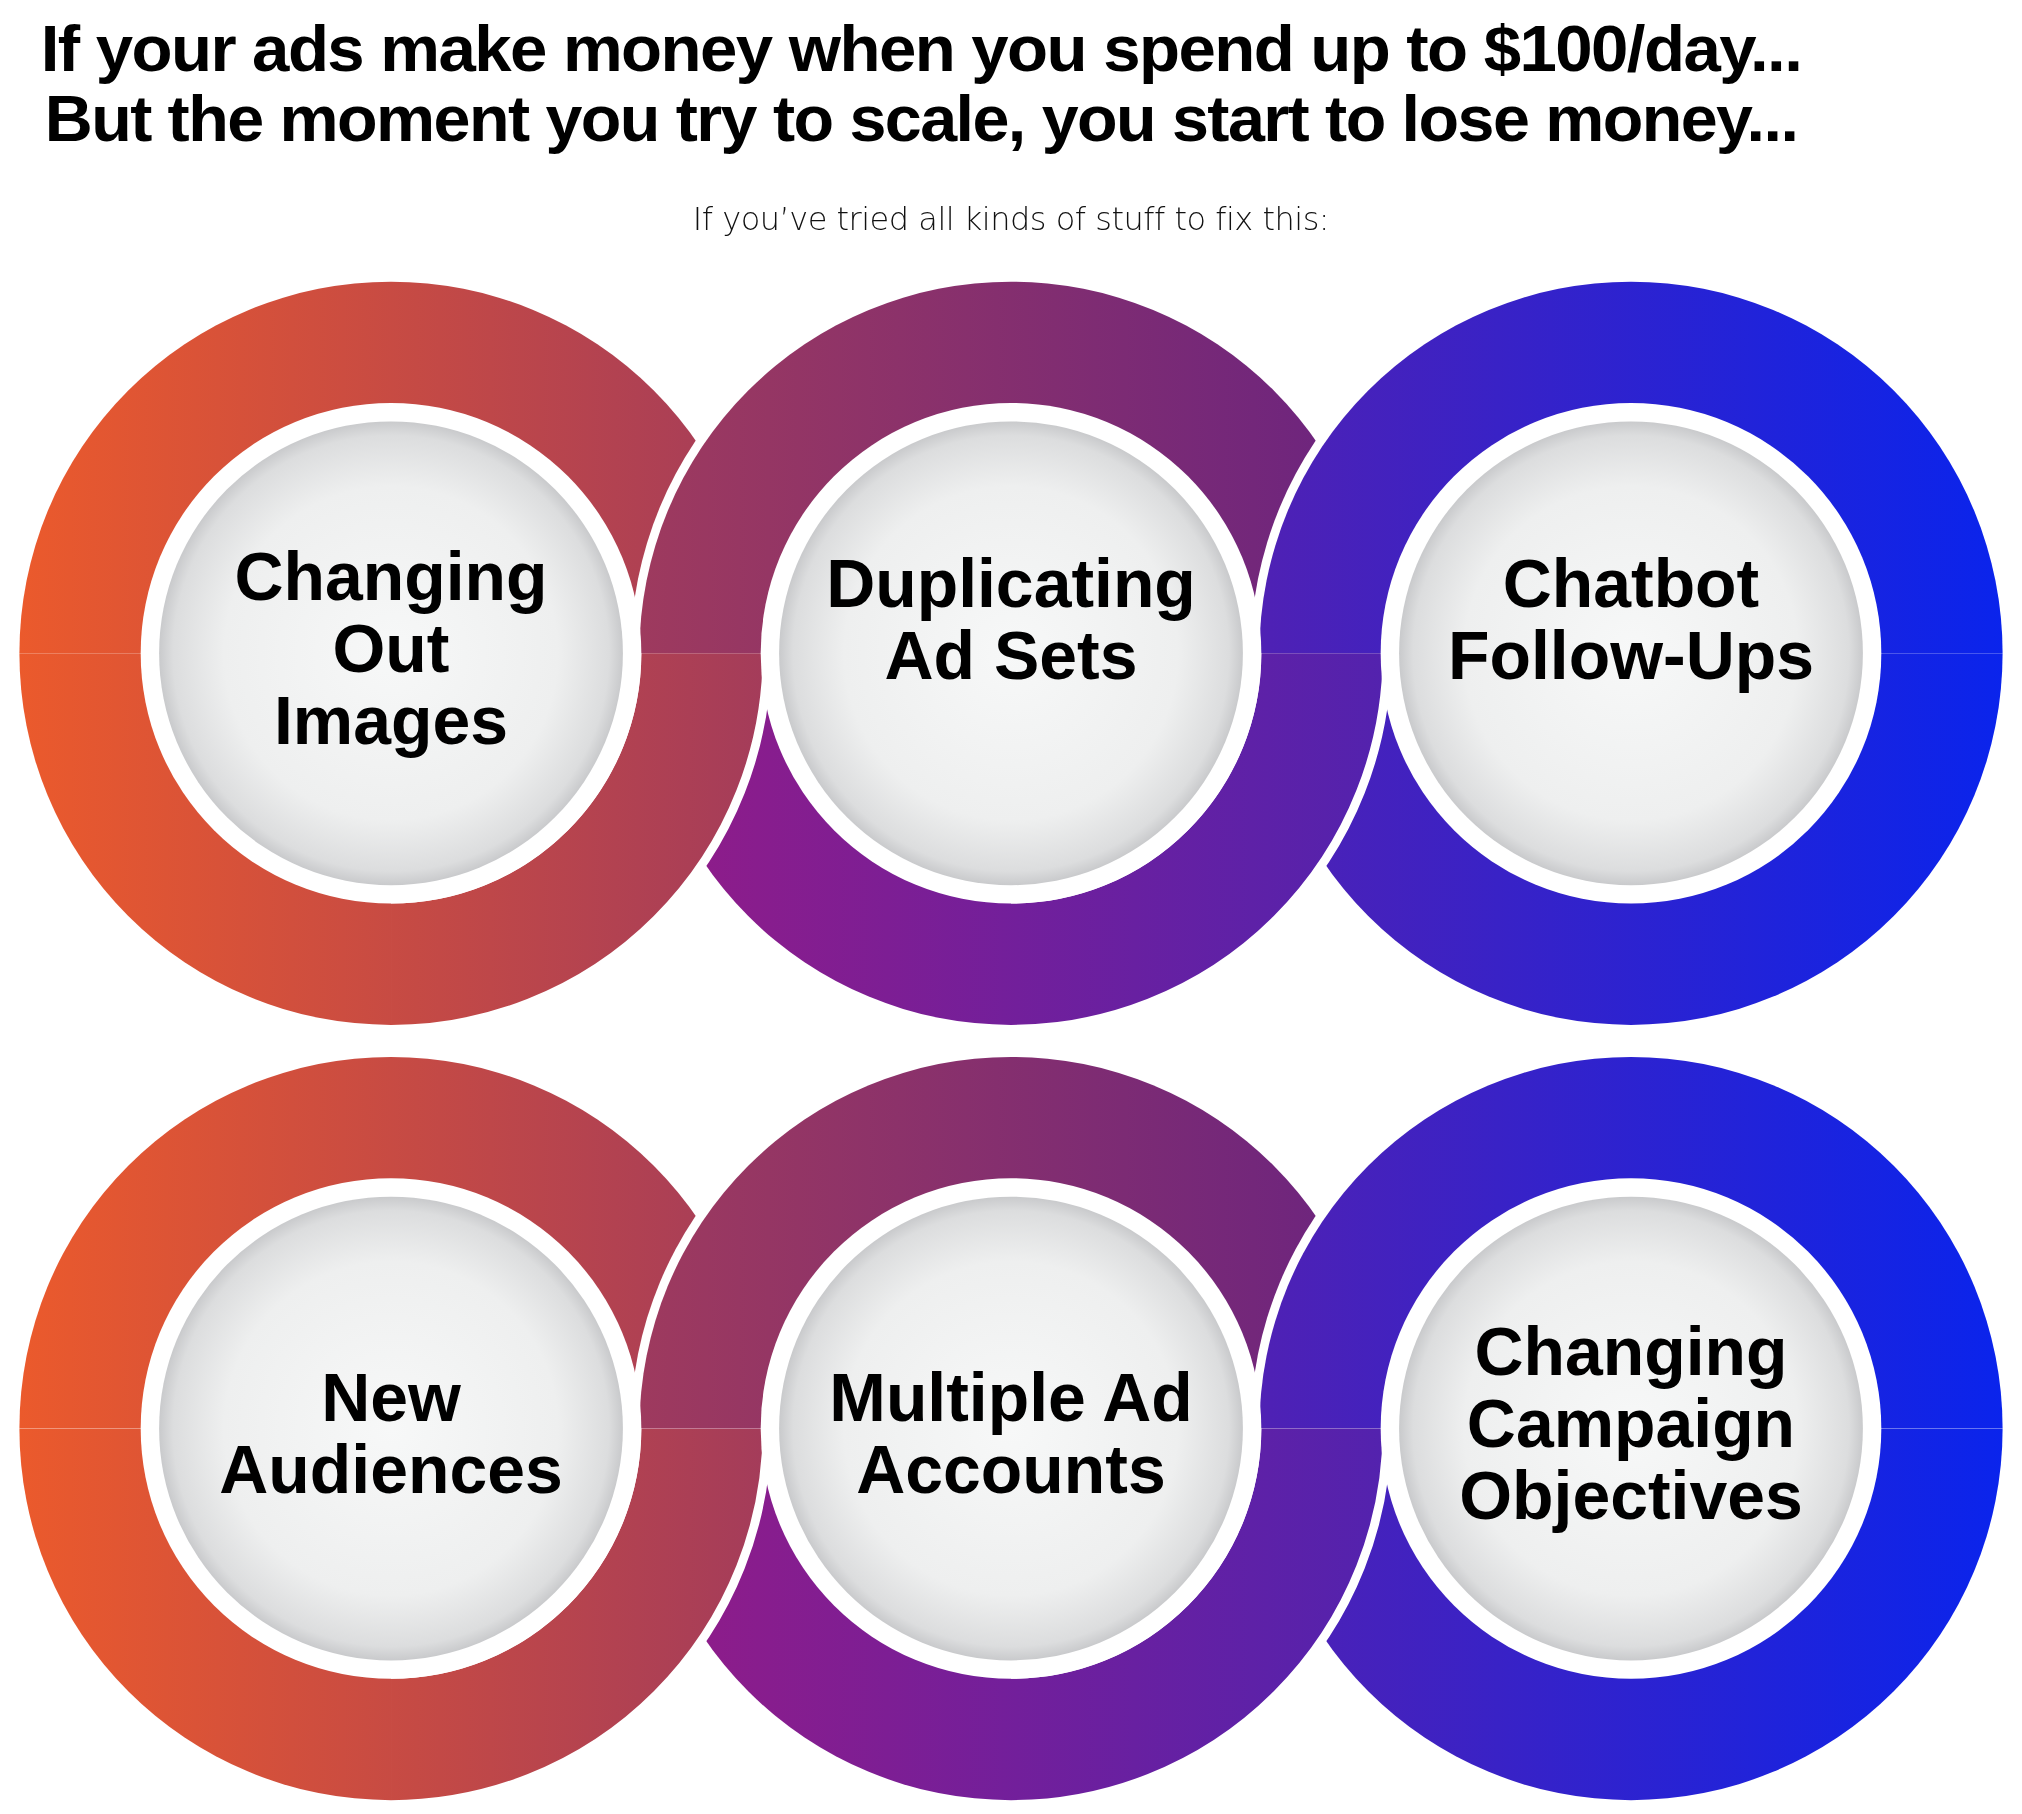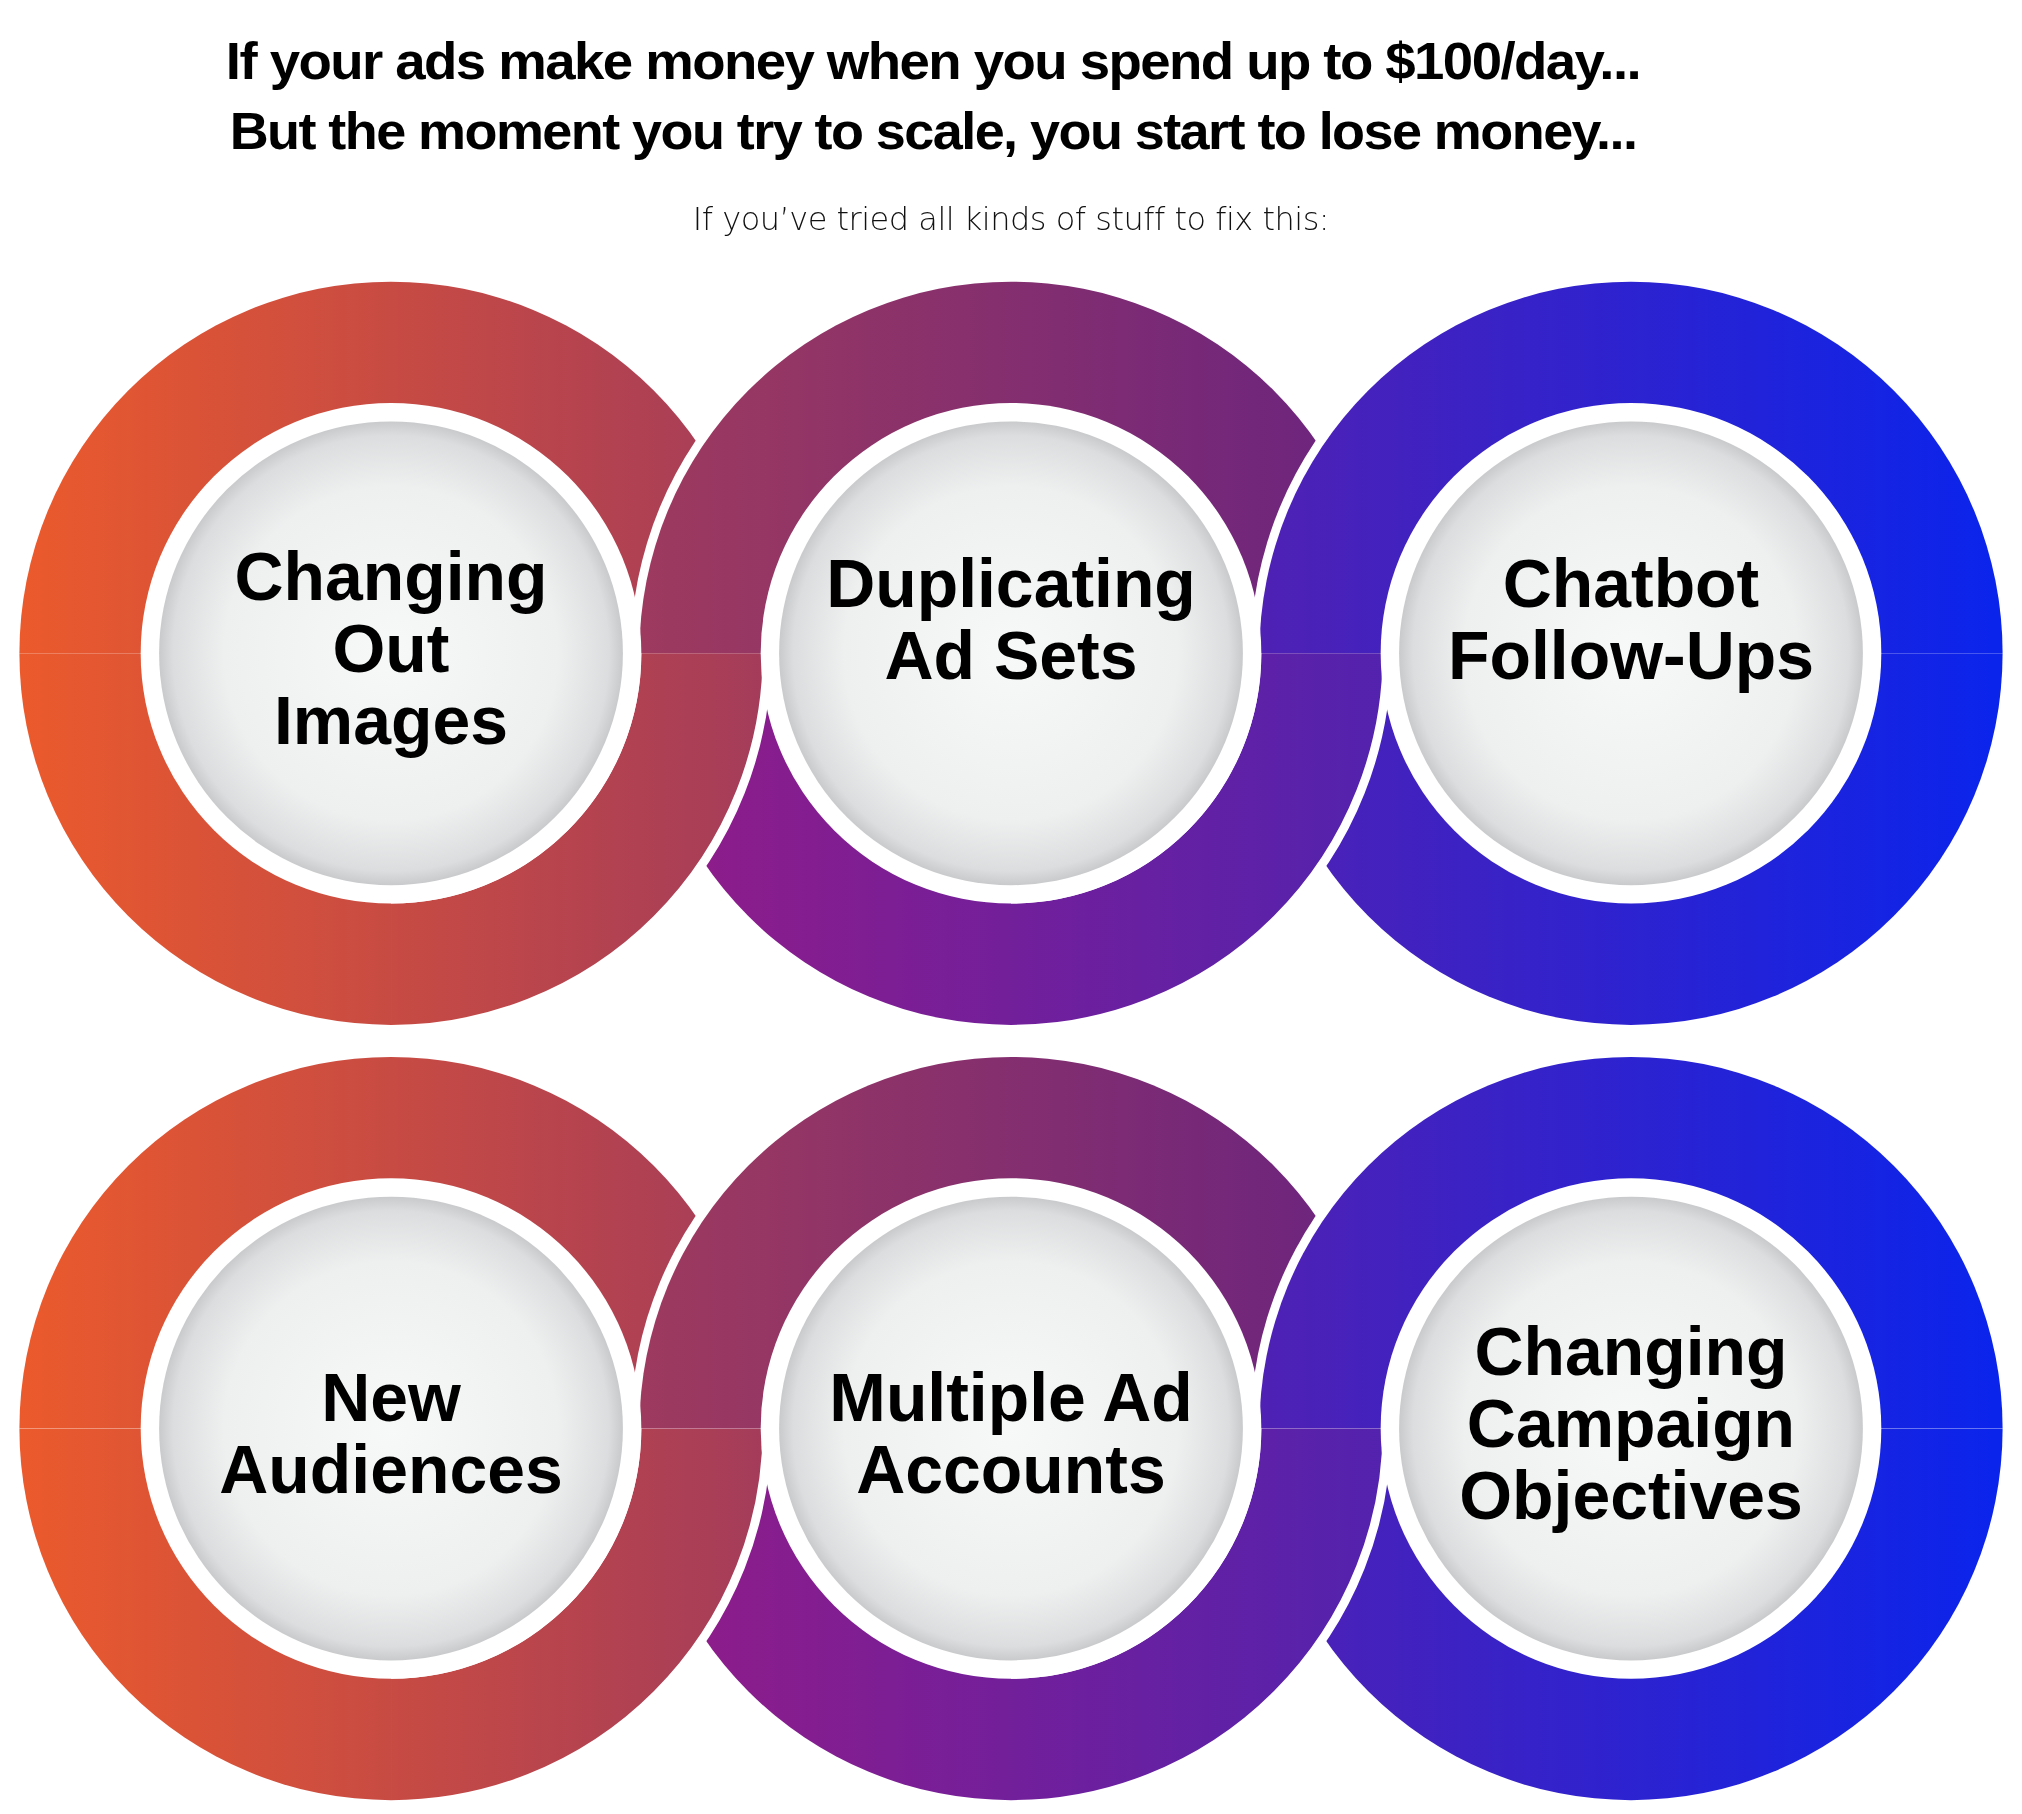--- a/index.html
+++ b/index.html
@@ -16,24 +16,24 @@
   }
   .headline {
     position: absolute;
     left: 0;
     top: 9.7px;
     width: 1834px;
     text-align: center;
     color: #000;
     font-family: "Liberation Sans", sans-serif;
     font-weight: bold;
-    font-size: 52px;
+    font-size: 64px;
     line-height: 70px;
     letter-spacing: -1.5px;
-    margin: 16px;
+    margin: 4px;
   }
   .headline span {
     display: block;
     white-space: nowrap;
   }
   .subtitle {
     position: absolute;
     left: 0;
     top: 200px;
     width: 2022px;

